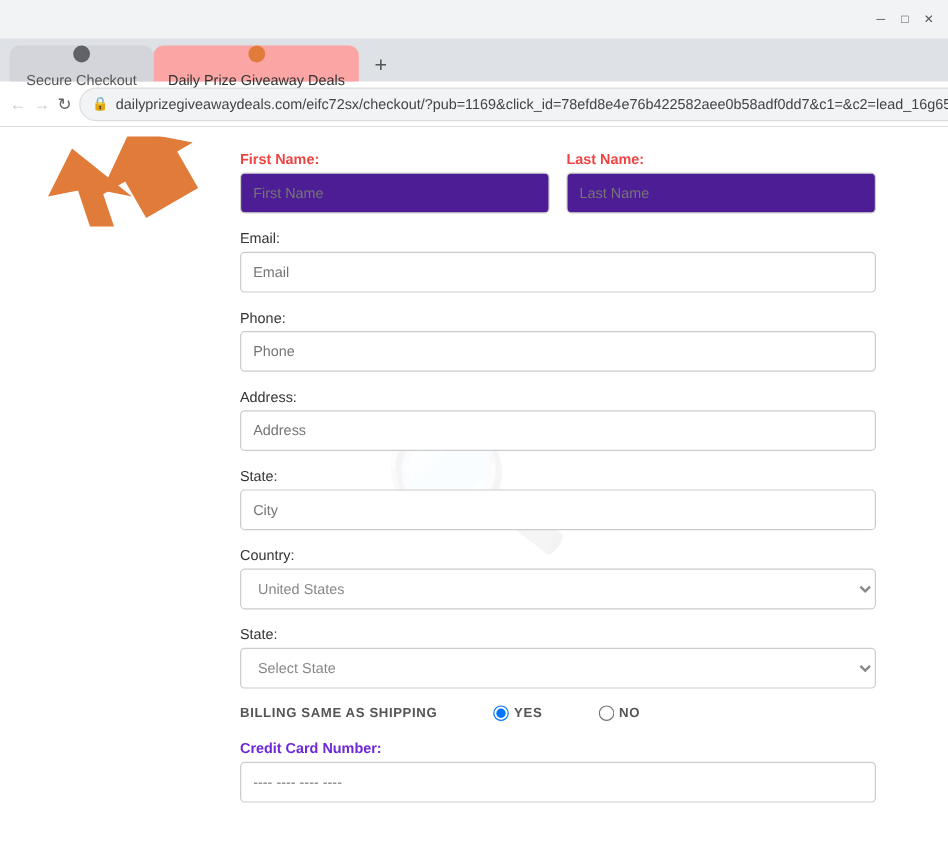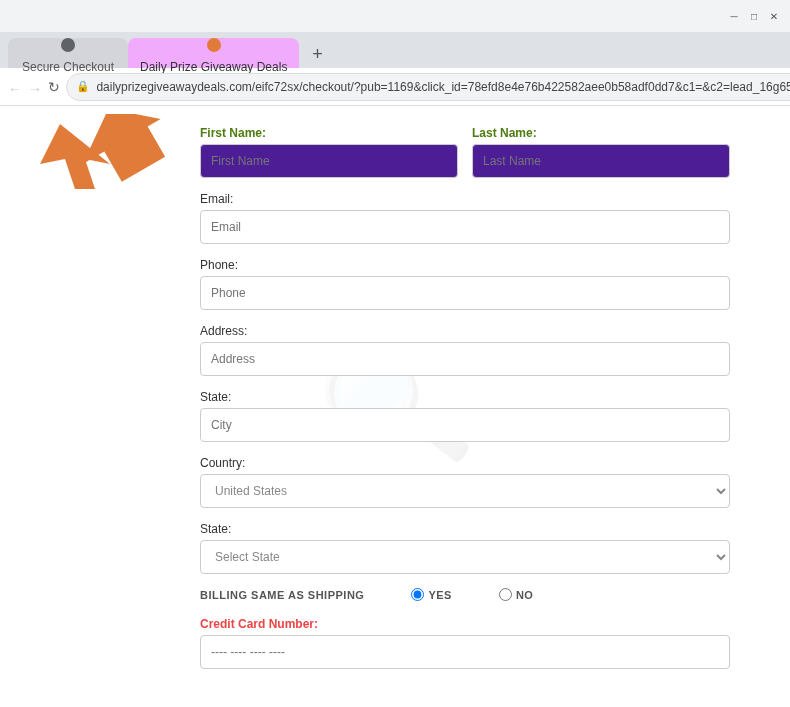--- a/index.html
+++ b/index.html
@@ -55,21 +55,21 @@
       align-items: center;
       border-radius: 8px 8px 0 0;
       gap: 8px;
       font-size: 12px;
       cursor: pointer;
       max-width: 180px;
       min-width: 120px;
       flex-direction: column;
     }
     .tab.active {
-      background: #f0abfc;
+      background: #fca5a5;
       color: #333;
     }
     .tab.inactive {
       background: #d3d5da;
       color: #555;
     }
     .tab-icon {
       width: 14px;
       height: 14px;
       background: #5f6368;
@@ -216,21 +216,21 @@
       gap: 14px;
       margin-bottom: 14px;
     }
     .form-row-double .form-field {
       flex: 1;
     }
     .form-row-double .form-field label {
       display: block;
       font-size: 12px;
       font-weight: 600;
-      color: #4d7c0f;
+      color: #ef4444;
       margin-bottom: 4px;
     }
     .form-row-double .form-field input {
       width: 100%;
       height: 34px;
       padding: 0 10px;
       border: 1px solid #ccc;
       border-radius: 4px;
       font-size: 12px;
       color: #888;
@@ -258,21 +258,21 @@
 
     
     .cc-field {
       position: relative;
       margin-bottom: 14px;
     }
     .cc-field label {
       display: block;
       font-size: 12px;
       font-weight: 600;
-      color: #ef4444;
+      color: #6d28d9;
       margin-bottom: 4px;
     }
     .cc-input-wrapper {
       position: relative;
     }
     .cc-input-wrapper input {
       width: 100%;
       height: 34px;
       padding: 0 80px 0 10px;
       border: 1px solid #ccc;

